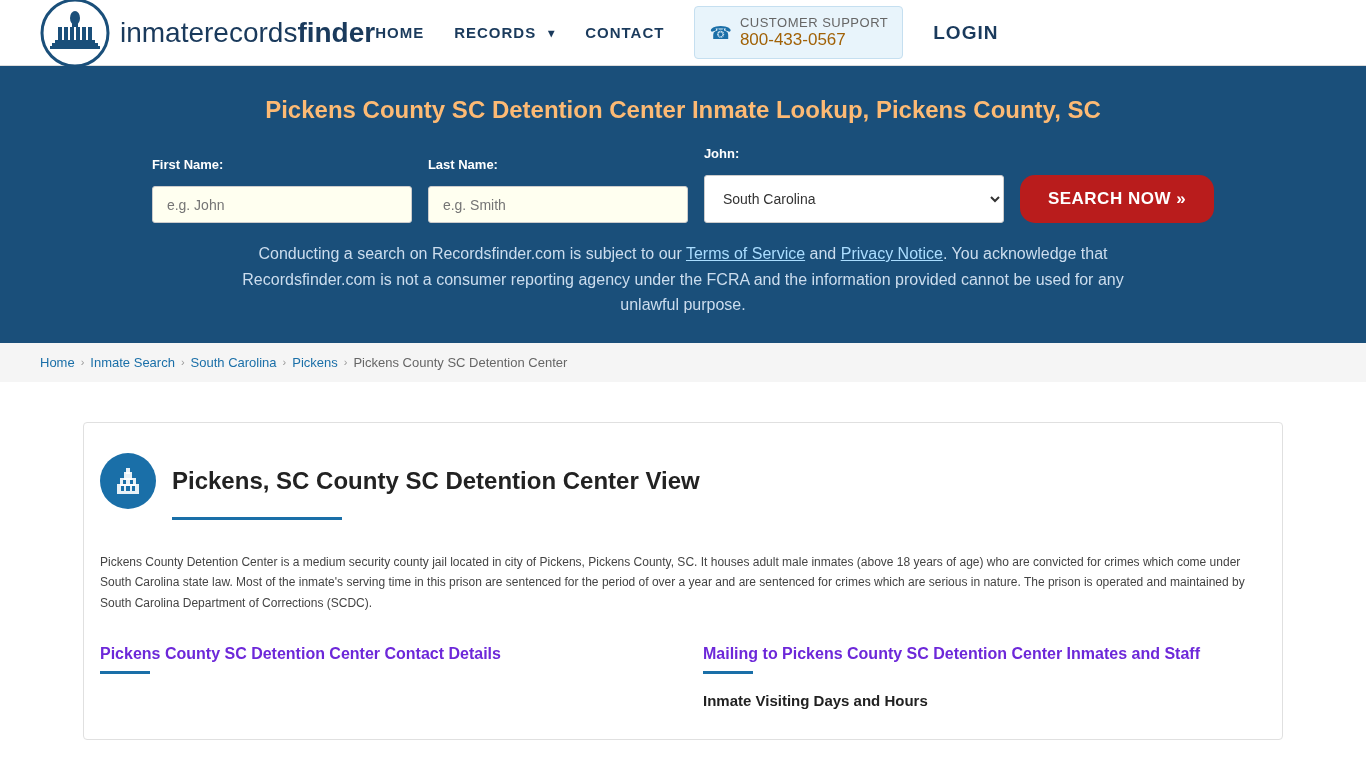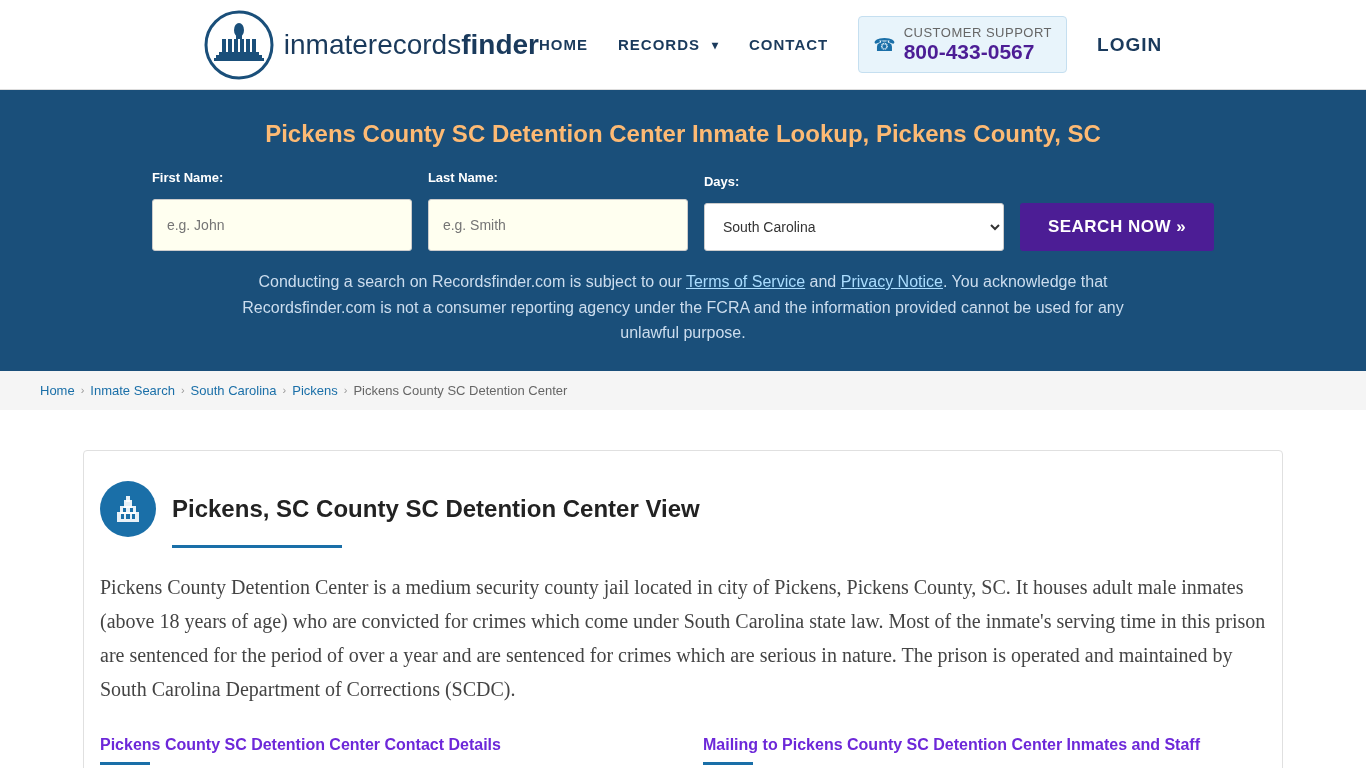--- a/index.html
+++ b/index.html
@@ -5,22 +5,22 @@
     * { margin: 0; padding: 0; box-sizing: border-box; }
     body { font-family: Arial, sans-serif; font-size: 14px; color: #333; background: #fff; width: 1366px; }
 
     
     .header {
       background: #fff;
       border-bottom: 1px solid #ddd;
       padding: 12px 40px;
       display: flex;
       align-items: center;
-      justify-content: center;
-      height: 90px;
+      justify-content: flex-start;
+      height: 66px;
     }
     .logo-area {
       display: flex;
       align-items: center;
       gap: 10px;
     }
     .logo-icon {
       width: 70px;
       height: 70px;
     }
@@ -56,23 +56,23 @@
       font-size: 18px;
       color: #1a6fa8;
     }
     .customer-support .support-text {
       font-size: 13px;
       color: #666;
       text-transform: uppercase;
       letter-spacing: 0.5px;
     }
     .customer-support .phone-number {
-      font-size: 21px;
-      font-weight: 700;
-      color: #4c1d95;
+      font-size: 17px;
+      font-weight: 400;
+      color: #a16207;
     }
     .login-btn {
       font-size: 19px;
       font-weight: 700;
       color: #1a3a5c;
       cursor: pointer;
       letter-spacing: 1px;
     }
 
     
@@ -100,21 +100,21 @@
       gap: 14px;
       text-align: left;
     }
     .form-group label {
       color: #fff;
       font-size: 13px;
       font-weight: 600;
     }
     .form-group input {
       width: 260px;
-      height: 52px;
+      height: 37px;
       padding: 0 14px;
       font-size: 14px;
       border: 1px solid #ccc;
       border-radius: 3px;
       background: #fffff0;
       color: #999;
     }
     .form-group select {
       width: 300px;
       height: 48px;
@@ -122,26 +122,26 @@
       font-size: 14px;
       border: 1px solid #ccc;
       border-radius: 3px;
       background: #fff;
       color: #333;
       cursor: pointer;
     }
     .search-btn {
       height: 48px;
       padding: 0 28px;
-      background: #4c1d95;
+      background: #b91c1c;
       color: #fff;
       font-size: 17px;
       font-weight: 700;
       border: none;
-      border-radius: 3px;
+      border-radius: 15px;
       cursor: pointer;
       white-space: nowrap;
       letter-spacing: 0.5px;
     }
     .disclaimer {
       color: #cde;
       font-size: 16px;
       line-height: 1.6;
     }
     .disclaimer a {
@@ -201,25 +201,24 @@
       color: #222;
     }
     .title-underline {
       width: 170px;
       height: 3px;
       background: #1a6fa8;
       margin-top: 6px;
       margin-left: 72px;
     }
     .facility-desc {
-      margin: 22px 0;
-      font-size: 20px;
+      margin: 32px 0;
+      font-size: 12px;
       line-height: 1.7;
       color: #444;
-      font-family: Liberation Serif, serif;
     }
     .two-col {
       display: grid;
       grid-template-columns: 1fr 1fr;
       gap: 40px;
       margin-top: 30px;
     }
     .col-section h3 {
       font-size: 16px;
       font-weight: 700;
@@ -303,21 +302,21 @@
   <div class="search-form">
     <div class="form-group">
       <label>First Name:</label>
       <input type="text" placeholder="e.g. John" style="">
     </div>
     <div class="form-group">
       <label>Last Name:</label>
       <input type="text" placeholder="e.g. Smith" style="">
     </div>
     <div class="form-group">
-      <label>Days:</label>
+      <label>John:</label>
       <select>
         <option>South Carolina</option>
         <option>Alabama</option>
         <option>California</option>
       </select>
     </div>
     <button class="search-btn">SEARCH NOW »</button>
   </div>
   <div class="disclaimer">
     Conducting a search on Recordsfinder.com is subject to our <a>Terms of Service</a> and <a>Privacy Notice</a>. You acknowledge that<br>

